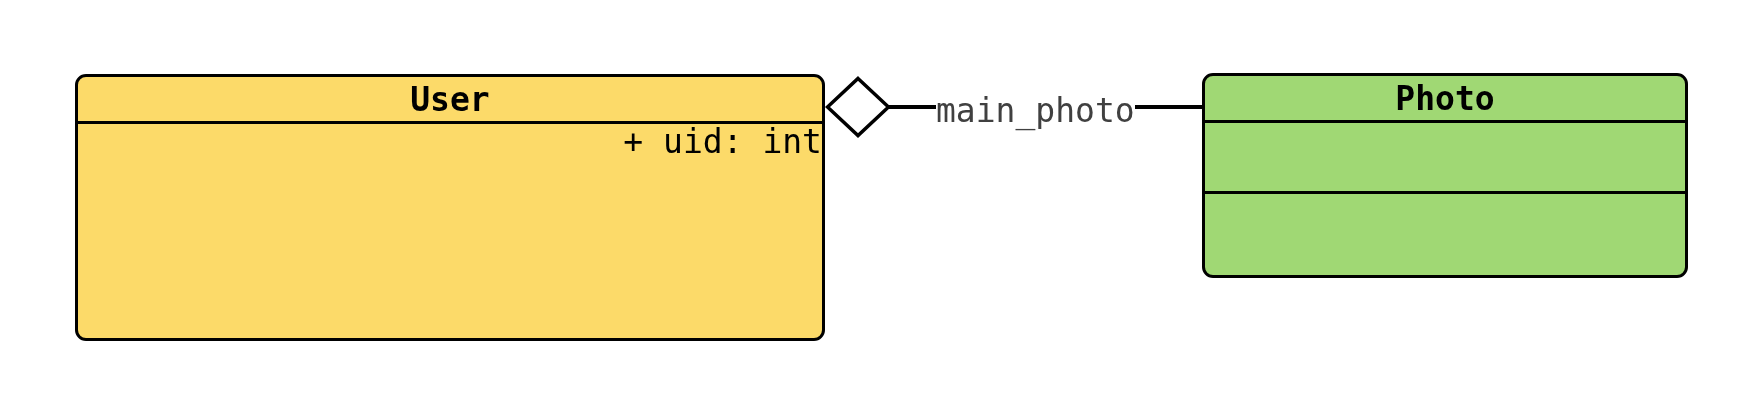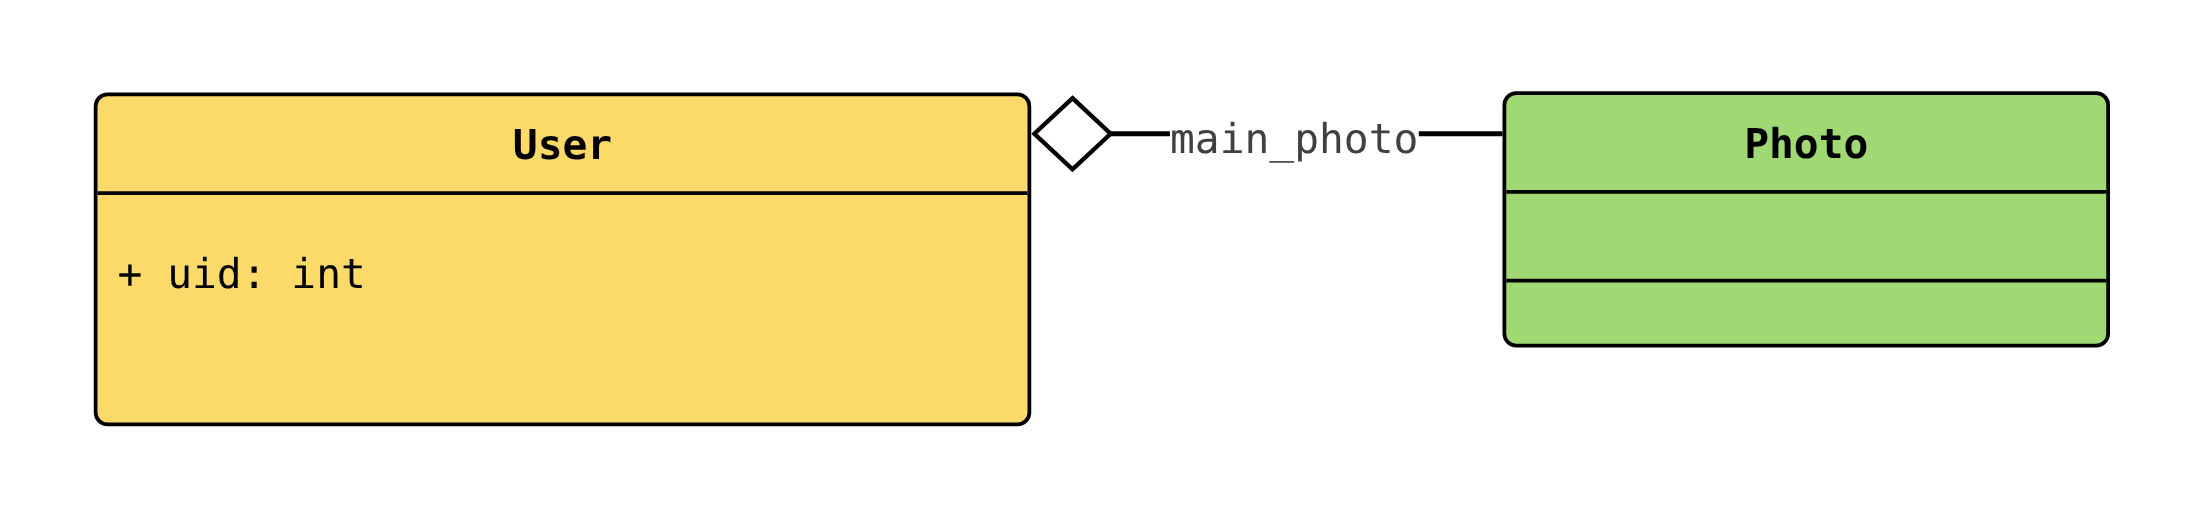--- a/index.html
+++ b/index.html
@@ -37,37 +37,36 @@
   .class-box.photo {
     left: 1202px; top: 73px;
     width: 486px; height: 205px;
     background: var(--photo-fill);
   }
 
   .compartment { width: 100%; }
   .compartment.divided { border-top: 3px solid var(--stroke); }
 
   .title-compartment {
-    height: 76px;
+    height: 44px;
     display: flex;
     align-items: center;
     justify-content: center;
     font-weight: bold;
     font-size: 33px;
   }
   .user .attrs-compartment   { height: 128px; }
   .user .methods-compartment { flex: 1; }
   .photo .attrs-compartment   { height: 71px; }
   .photo .methods-compartment { flex: 1; }
 
   .attrs-compartment, .methods-compartment {
     display: flex;
-    flex-direction: column;
-    justify-content: center;
-    padding-left: 16px;
+    flex-direction: row;
+    justify-content: flex-end;
   }
   .member-line {
     font-size: 33px;
     line-height: 35px;
     white-space: pre;
   }
   .member-line .bold-part { font-weight: bold; }
 
   
   .diamond-icon {

